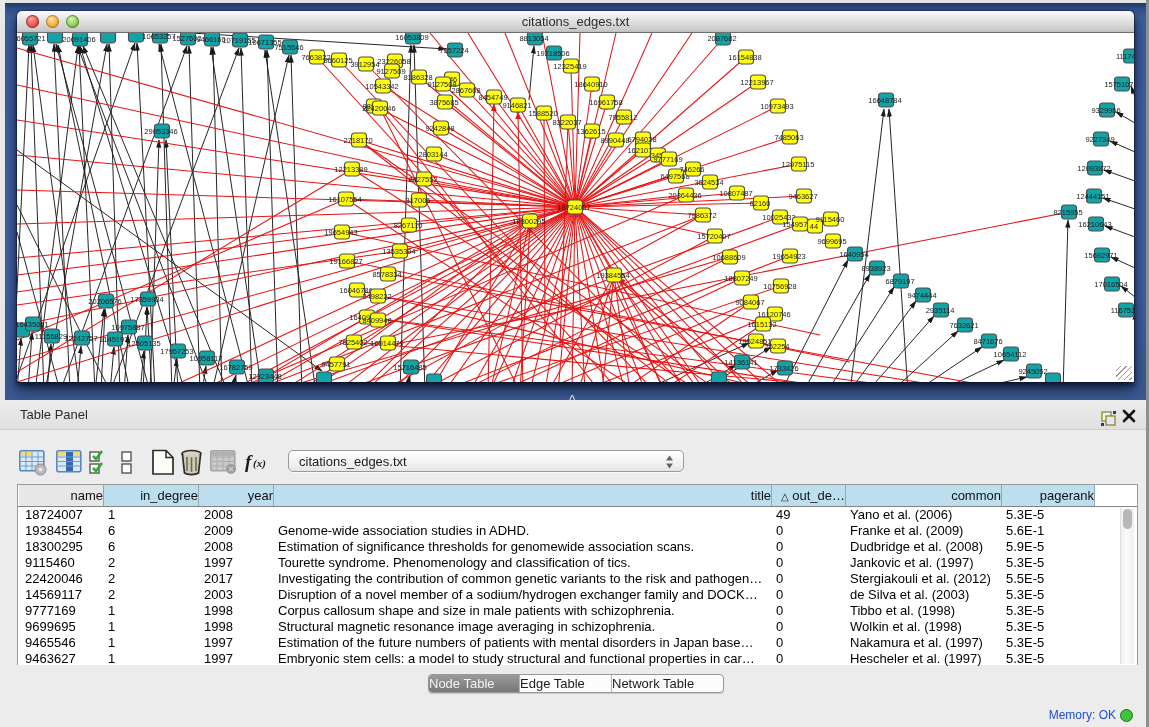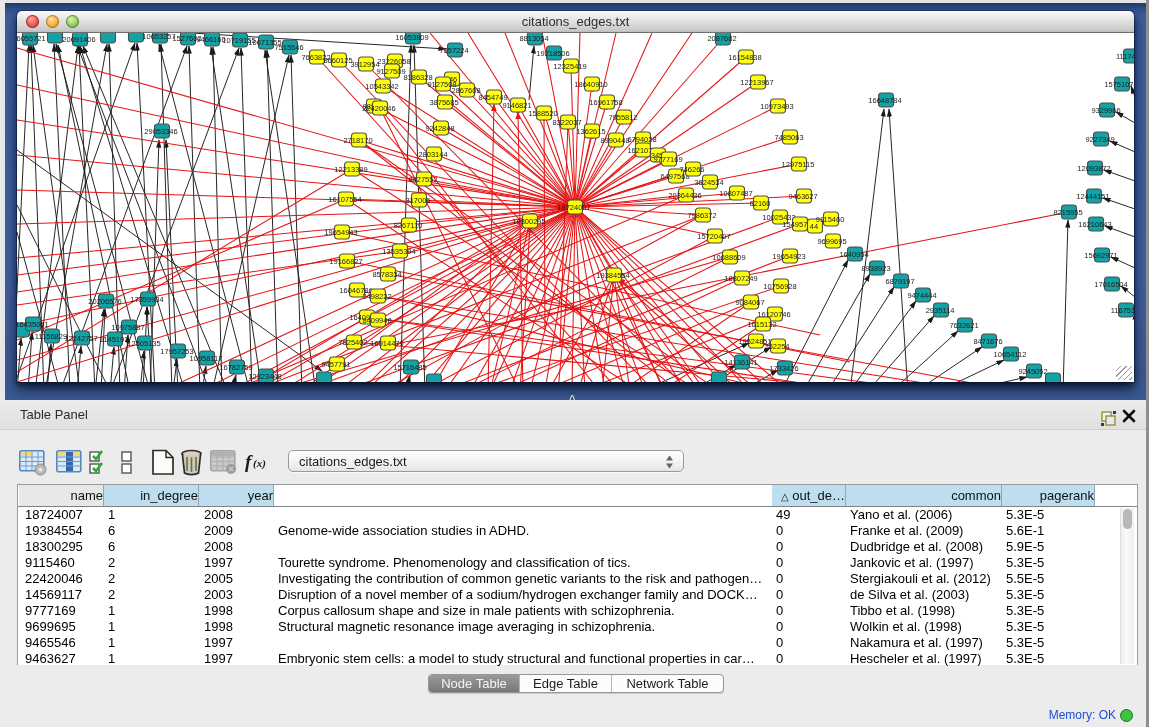--- a/index.html
+++ b/index.html
@@ -36,21 +36,21 @@
 #th1{left:86px;width:95px}#th2{left:181px;width:75px}#th3{left:256px;width:498px}
 #th4{left:754px;width:74px}#th5{left:828px;width:156px}#th6{left:984px;width:93px}
 #tbody{position:absolute;left:0;top:22px;width:1119px;height:158px;background:#fff}
 .tr{position:absolute;left:0;width:1119px;height:16px;font-size:13px;color:#000;white-space:nowrap}
 .c{position:absolute;top:0;line-height:16px;overflow:hidden}
 .c0{left:7px;width:78px}.c1{left:90px;width:90px}.c2{left:186px;width:68px}
 .c3{left:260px;width:492px}.c4{left:758px;width:68px}.c5{left:832px;width:150px}.c6{left:988px;width:92px}
 #vsb{position:absolute;left:1102px;top:23px;width:14px;height:156px;background:linear-gradient(90deg,#efefef,#fafafa 40%,#efefef);border-left:1px solid #e0e0e0}
 #vsbthumb{position:absolute;left:2px;top:1px;width:9px;height:20px;border-radius:5px;background:#b8b8b8}
 #tabs{position:absolute;left:428px;top:674px;width:296px;height:19px;border:1px solid #979797;border-radius:4px;background:#fcfcfc;box-shadow:0 1px 1px rgba(0,0,0,.15)}
-.seg{position:absolute;top:0;height:17px;font-size:13px;line-height:17px;text-align:center;color:#1c1c1c}
+.seg{position:absolute;top:0;height:17px;font-size:13px;line-height:17px;text-align:left;color:#1c1c1c}
 #seg1{left:0;width:90px;background:linear-gradient(#9a9a9a,#777);color:#f4f4f4;border-radius:3px 0 0 3px}
 #seg2{left:90px;width:92px;border-left:1px solid #b5b5b5}
 #seg3{left:182px;width:112px;border-left:1px solid #b5b5b5}
 #mem{position:absolute;right:33px;top:708px;font-size:12px;color:#1d4ed8}
 #memdot{position:absolute;left:1120px;top:709px;width:13px;height:13px;border-radius:50%;background:#3ec43c;border:1.5px solid #1c6e1e}
 svg text{user-select:none}
 </style></head><body>
 <div id="bluezone"></div>
 <div id="topstrip"></div>
 <div id="leftstrip"></div>
@@ -624,20 +624,21 @@
  <svg style="position:absolute;right:9px;top:4px" width="9" height="14">
   <path d="M4.5,0.5 L8,5.5 L1,5.5 z" fill="#666"></path>
       <path d="M4.5,13.5 L8,8.5 L1,8.5 z" fill="#666"></path>
  </svg>
 </div>
 <div id="table">
  <div id="thead">
   <div class="th" id="th0">name</div>
   <div class="th" id="th1">in_degree</div>
   <div class="th" id="th2">year</div>
+  <div class="th" id="th3">title</div>
   <div class="th" id="th4"><span style="font-size:10px">△</span> out_de…</div>
   <div class="th" id="th5">common</div>
   <div class="th" id="th6">pagerank</div>
  </div>
  <div id="tbody">
       <div class="tr" style="top:0px">
         <div class="c c0">18724007</div>
         <div class="c c1">1</div>
         <div class="c c2">2008</div>
         <div class="c c4">49</div>
@@ -650,37 +651,38 @@
         <div class="c c2">2009</div>
         <div class="c c3">Genome-wide association studies in ADHD.</div>
         <div class="c c4">0</div>
         <div class="c c5">Franke et al. (2009)</div>
         <div class="c c6">5.6E-1</div>
       </div>
       <div class="tr" style="top:32px">
         <div class="c c0">18300295</div>
         <div class="c c1">6</div>
         <div class="c c2">2008</div>
+        <div class="c c3">Estimation of significance thresholds for genomewide association scans.</div>
         <div class="c c4">0</div>
         <div class="c c5">Dudbridge et al. (2008)</div>
         <div class="c c6">5.9E-5</div>
       </div>
       <div class="tr" style="top:48px">
         <div class="c c0">9115460</div>
         <div class="c c1">2</div>
         <div class="c c2">1997</div>
         <div class="c c3">Tourette syndrome. Phenomenology and classification of tics.</div>
         <div class="c c4">0</div>
         <div class="c c5">Jankovic et al. (1997)</div>
         <div class="c c6">5.3E-5</div>
       </div>
       <div class="tr" style="top:64px">
         <div class="c c0">22420046</div>
         <div class="c c1">2</div>
-        <div class="c c2">2005</div>
+        <div class="c c2">2017</div>
         <div class="c c3">Investigating the contribution of common genetic variants to the risk and pathogen…</div>
         <div class="c c4">0</div>
         <div class="c c5">Stergiakouli et al. (2012)</div>
         <div class="c c6">5.5E-5</div>
       </div>
       <div class="tr" style="top:80px">
         <div class="c c0">14569117</div>
         <div class="c c1">2</div>
         <div class="c c2">2003</div>
         <div class="c c3">Disruption of a novel member of a sodium/hydrogen exchanger family and DOCK…</div>
@@ -703,20 +705,21 @@
         <div class="c c2">1998</div>
         <div class="c c3">Structural magnetic resonance image averaging in schizophrenia.</div>
         <div class="c c4">0</div>
         <div class="c c5">Wolkin et al. (1998)</div>
         <div class="c c6">5.3E-5</div>
       </div>
       <div class="tr" style="top:128px">
         <div class="c c0">9465546</div>
         <div class="c c1">1</div>
         <div class="c c2">1997</div>
+        <div class="c c3">Estimation of the future numbers of patients with mental disorders in Japan base…</div>
         <div class="c c4">0</div>
         <div class="c c5">Nakamura et al. (1997)</div>
         <div class="c c6">5.3E-5</div>
       </div>
       <div class="tr" style="top:144px">
         <div class="c c0">9463627</div>
         <div class="c c1">1</div>
         <div class="c c2">1997</div>
         <div class="c c3">Embryonic stem cells: a model to study structural and functional properties in car…</div>
         <div class="c c4">0</div>

